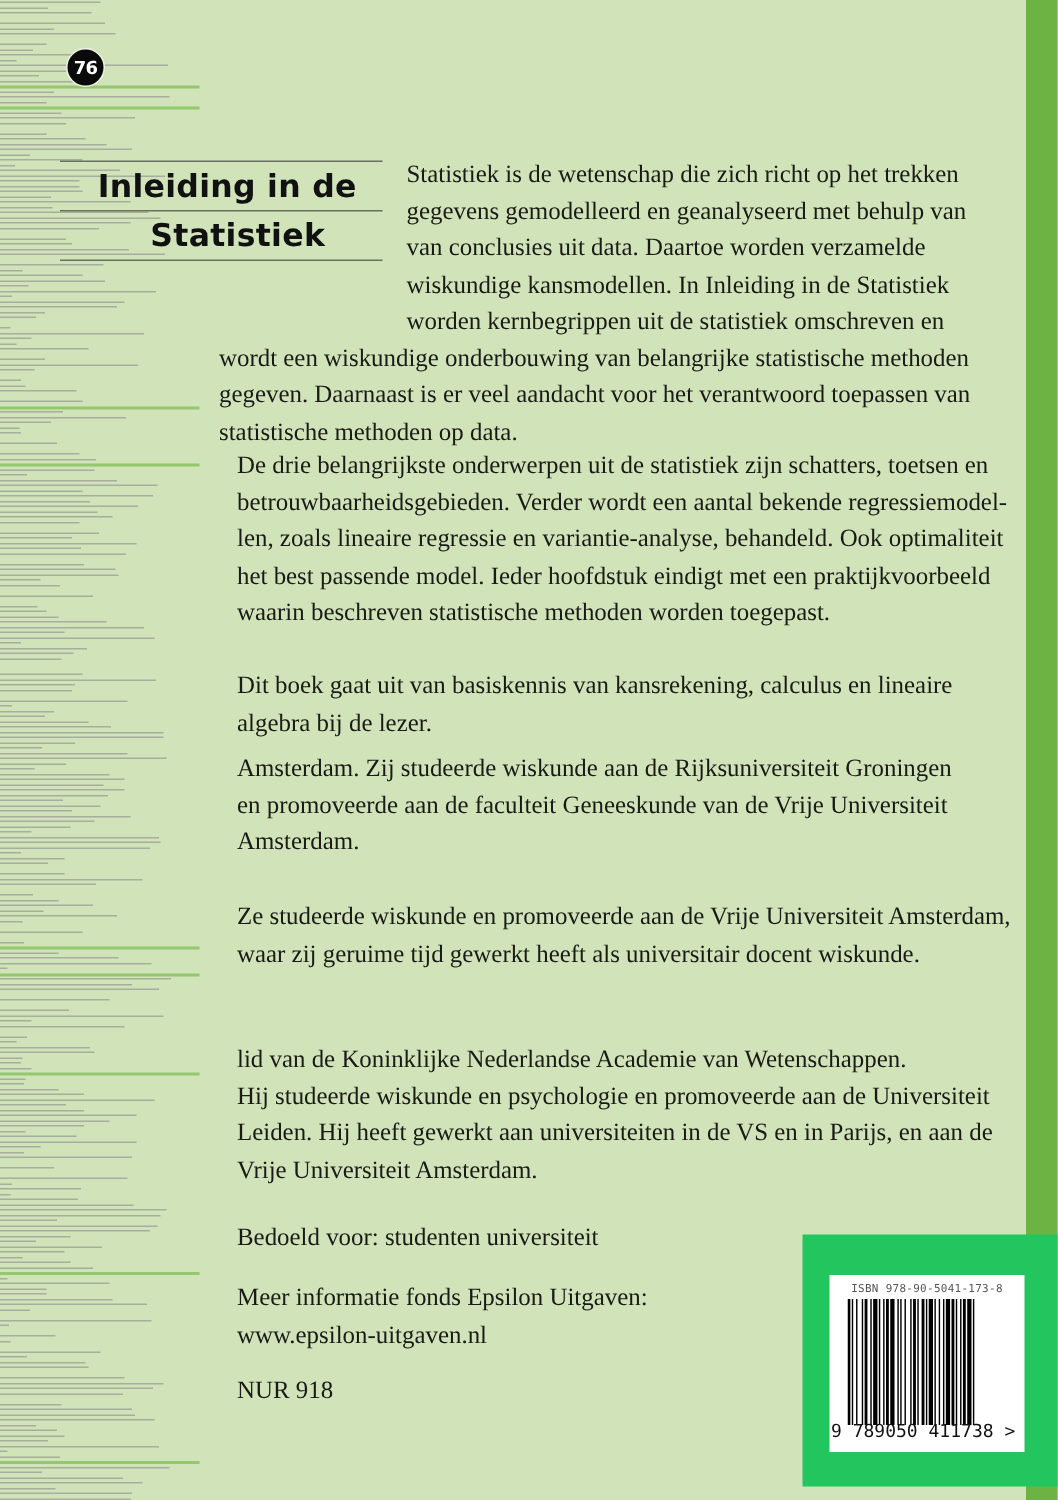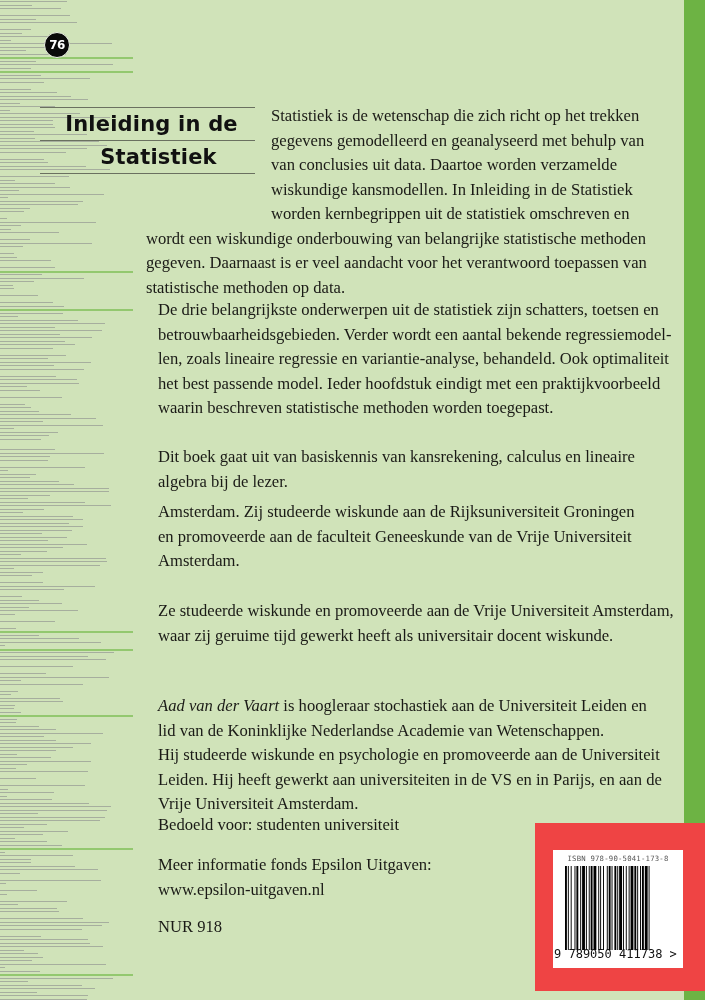--- a/index.html
+++ b/index.html
@@ -14,21 +14,21 @@
   .title-line { height:31.7px; line-height:32px; text-align:center; font-family:"DejaVu Sans", sans-serif; font-weight:bold; font-size:21px; color:#111; letter-spacing:0.2px; }
   .title-line.l1 { padding-left:8px; }
   .title-line.l2 { padding-left:22px; }
   .body { position:absolute; font-size:16.6px; line-height:24.5px; }
   .intro { left:146px; top:104px; width:535px; }
   .intro .line { white-space:nowrap; }
   .intro .ind { padding-left:125px; }
   .para { position:absolute; left:146px; width:540px; font-size:16.6px; line-height:24.5px;margin-left:12px; }
   .para .line { white-space:nowrap; }
   .para i { font-style:italic; }
-  .barbox { position:absolute; left:535px; top:823px; width:170px; height:168px; background:#ef4444; }
+  .barbox { position:absolute; left:535px; top:823px; width:170px; height:168px; background:#22c55e; }
   .barlabel { position:absolute; left:18px; top:27px; width:130px; height:118px; background:#fff; }
   .isbn { position:absolute; left:0; top:4px; width:130px; text-align:center; font-family:"DejaVu Sans Mono", monospace; font-size:7.3px; color:#555; letter-spacing:0.2px; }
   .bars { position:absolute; left:12px; top:16px; width:104px; height:84px; }
   .digits { position:absolute; left:1px; top:97px; width:128px; font-family:"DejaVu Sans Mono", monospace; font-size:12px; color:#111; white-space:pre; }
 </style>
 </head>
 <body>
 
 <div id="lines">
     <div class="ln" style="top: 1px; width: 67px;"></div>
@@ -327,21 +327,20 @@
   <div class="line">en promoveerde aan de faculteit Geneeskunde van de Vrije Universiteit</div>
   <div class="line">Amsterdam.</div>
 </div>
 
 <div class="para" style="top:599px">
   <div class="line">Ze studeerde wiskunde en promoveerde aan de Vrije Universiteit Amsterdam,</div>
   <div class="line">waar zij geruime tijd gewerkt heeft als universitair docent wiskunde.</div>
 </div>
 
 <div class="para" style="top:694px">
-  <div class="line"><i>Aad van der Vaart</i><span> is hoogleraar stochastiek aan de Universiteit Leiden en</span></div>
   <div class="line">lid van de Koninklijke Nederlandse Academie van Wetenschappen.</div>
   <div class="line">Hij studeerde wiskunde en psychologie en promoveerde aan de Universiteit</div>
   <div class="line">Leiden. Hij heeft gewerkt aan universiteiten in de VS en in Parijs, en aan de</div>
   <div class="line">Vrije Universiteit Amsterdam.</div>
 </div>
 
 <div class="para" style="top:813px">Bedoeld voor: studenten universiteit</div>
 
 <div class="para" style="top:853px">
   <div class="line">Meer informatie fonds Epsilon Uitgaven:</div>

